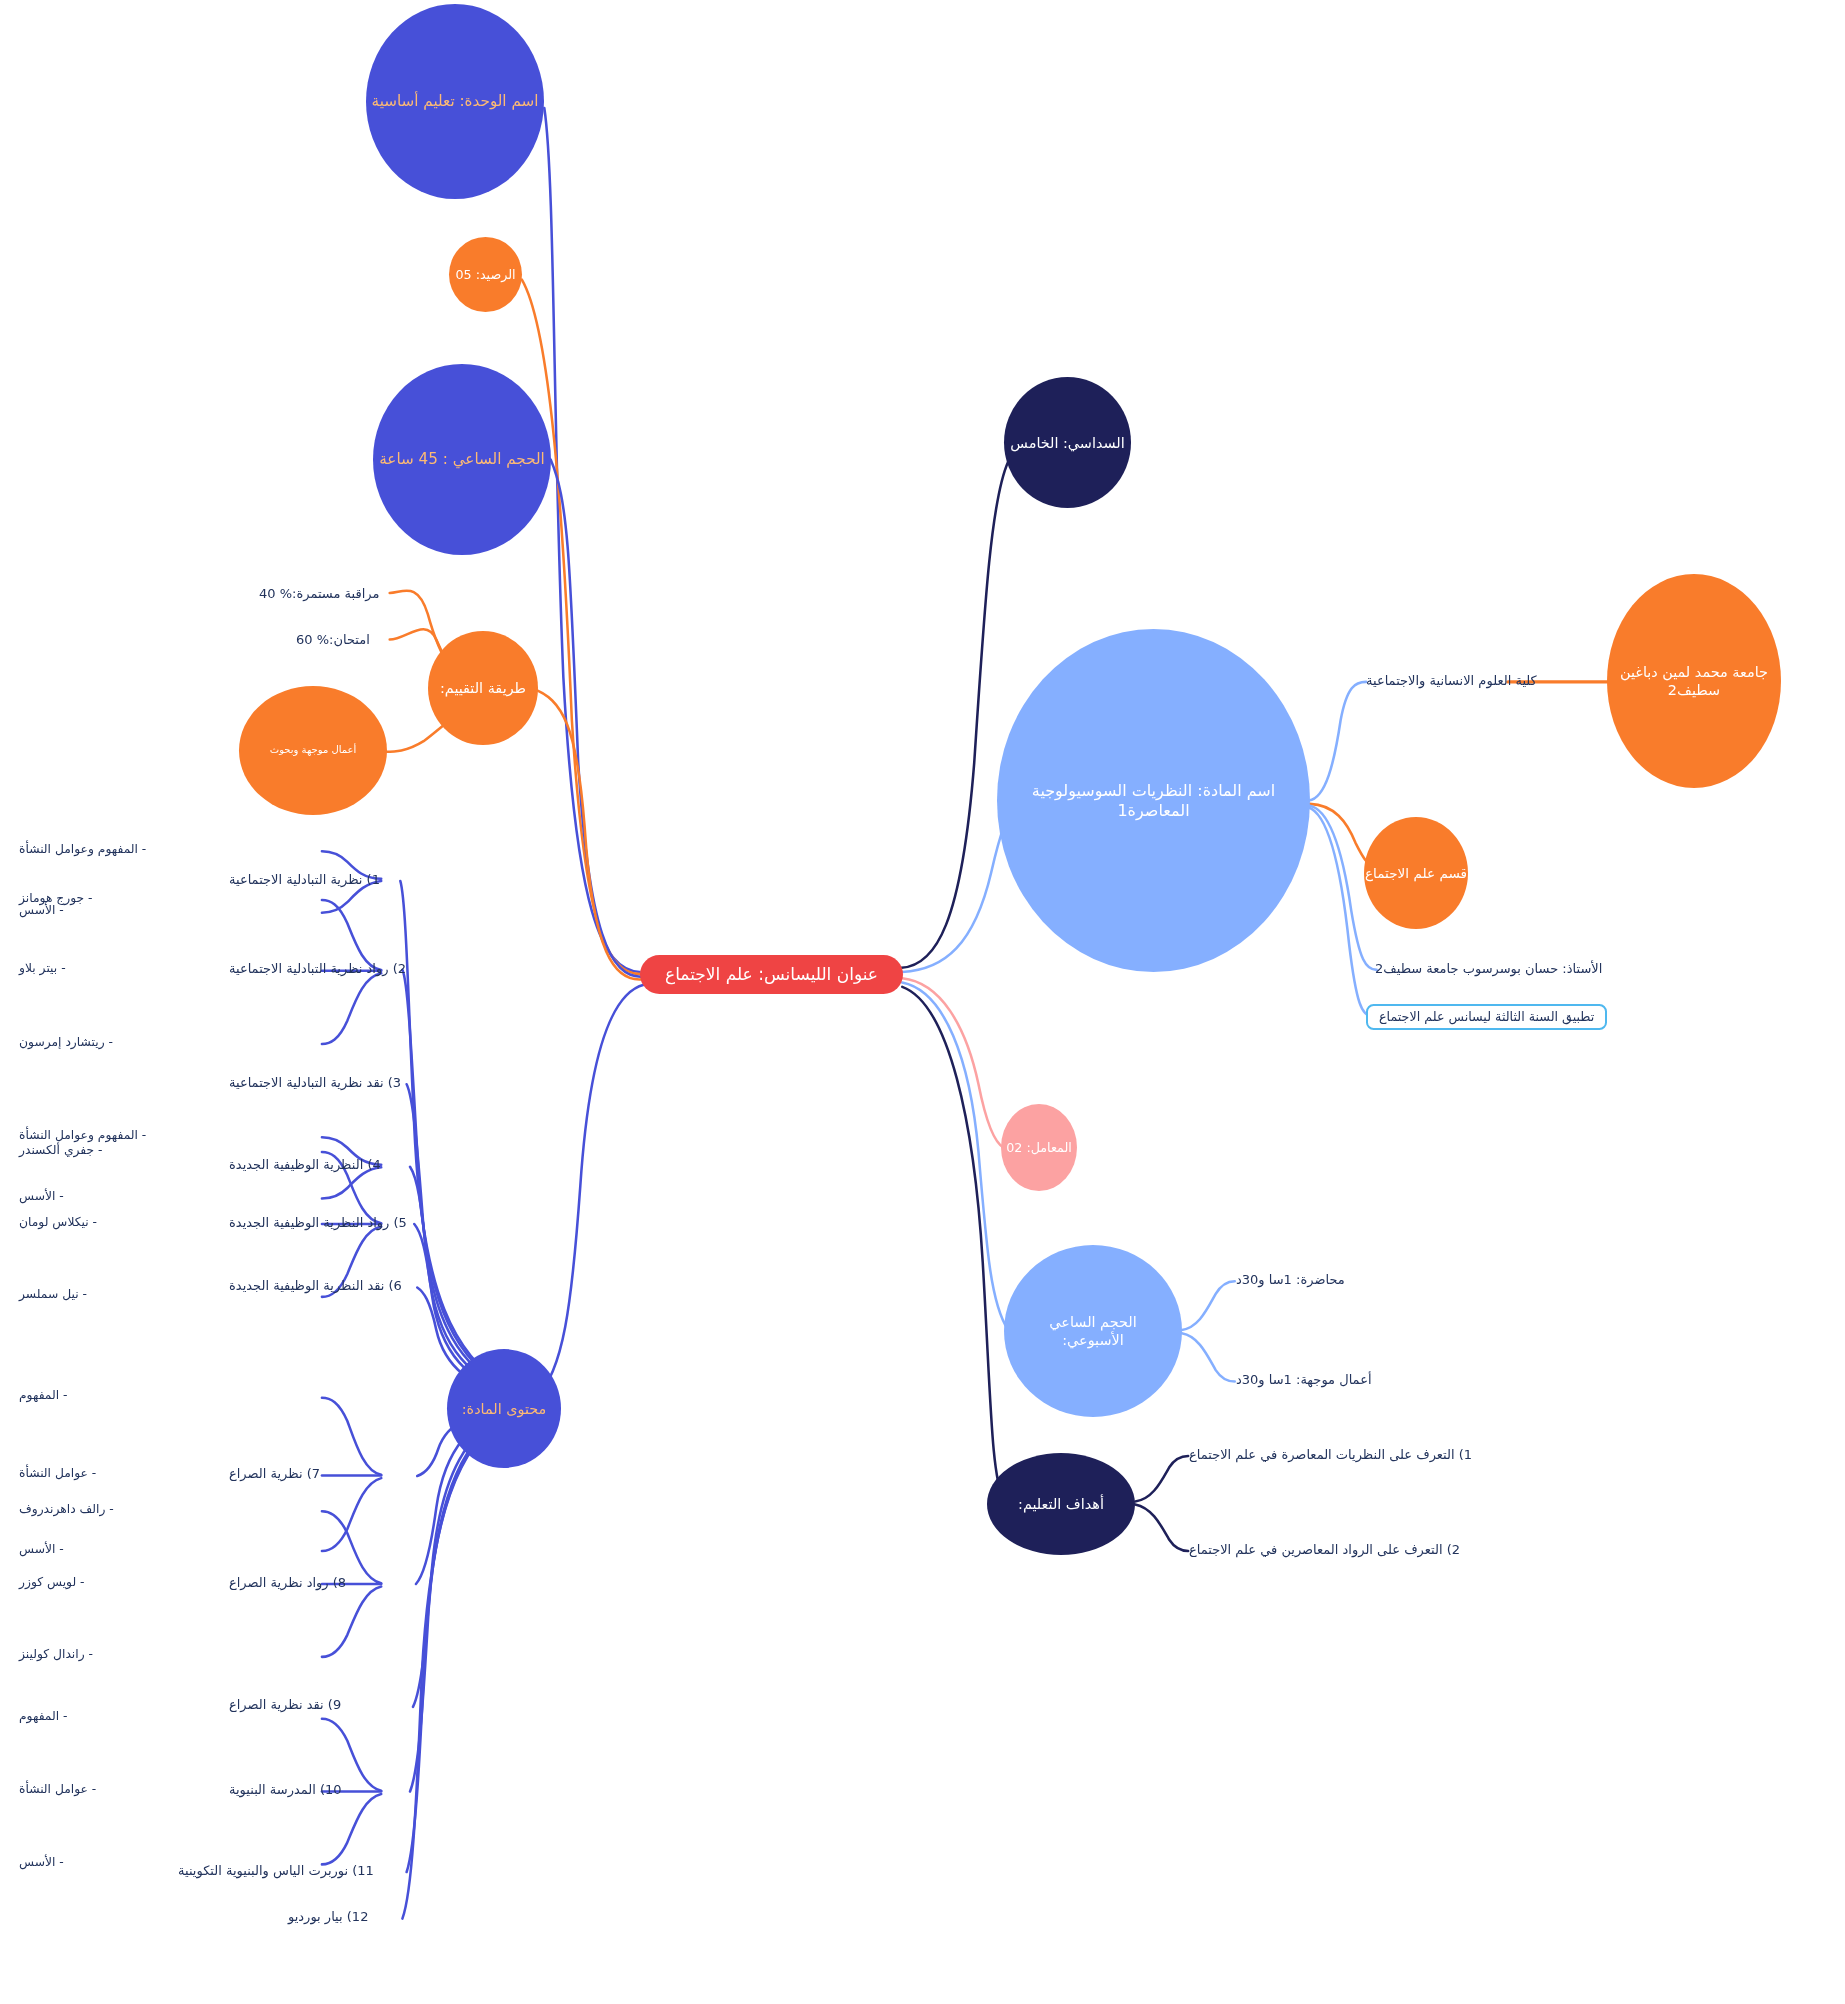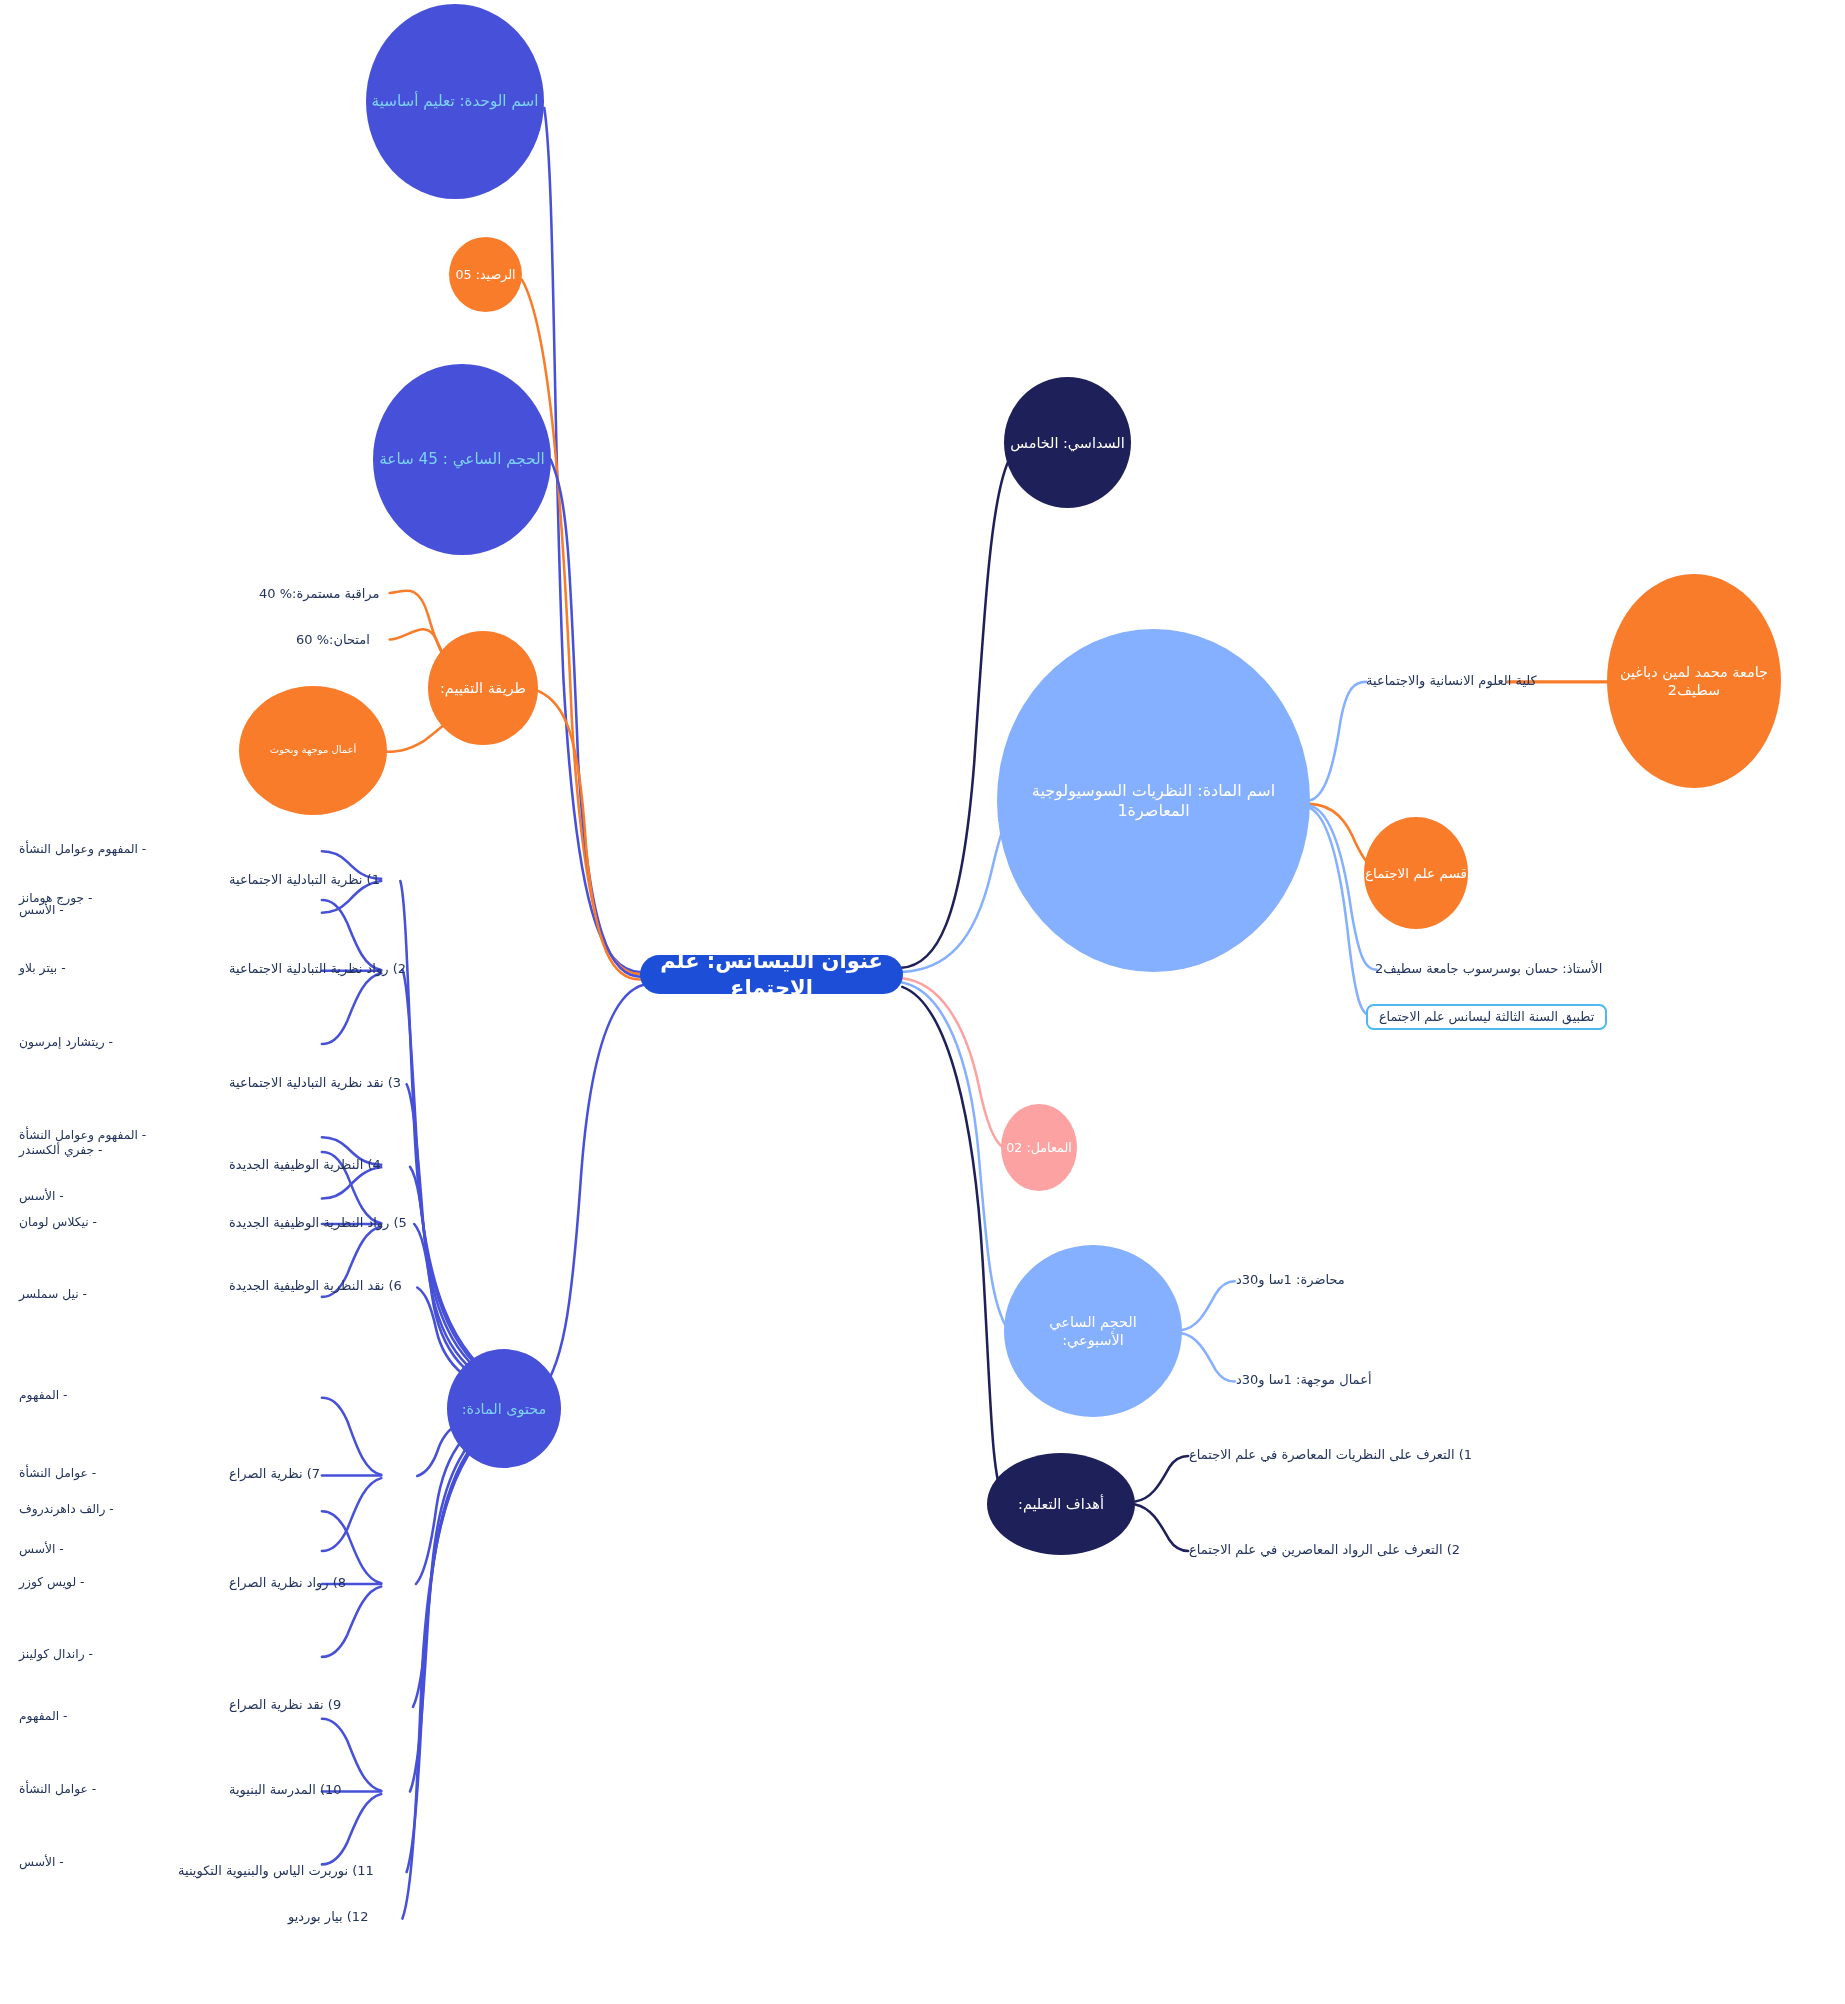--- a/index.html
+++ b/index.html
@@ -13,26 +13,26 @@
   svg#edges{position:absolute;left:0;top:0;width:1846px;height:2005px;pointer-events:none;}
 
   
   .node{position:absolute;display:flex;align-items:center;justify-content:center;
         text-align:center;box-sizing:border-box;line-height:1.25;}
   .ellipse{border-radius:50%;}
   .label{position:absolute;white-space:nowrap;display:flex;align-items:center;}
 
   
   .central{
-    background:#1d4ed8;color:#ffffff;border-radius:25.4px;
-    font-size:21px;font-weight:700;padding:0 19.5px;
+    background:#ef4444;color:#ffffff;border-radius:25.4px;
+    font-size:17px;font-weight:400;padding:0 19.5px;
   }
 
   
-  .c-royal   {background:#4750d8;color:#7dd3fc;}
+  .c-royal   {background:#4750d8;color:#fdba74;}
   .c-orange  {background:#f97c2b;color:#ffffff;}
   .c-lightblue{background:#85afff;color:#ffffff;}
   .c-navy    {background:#1e2059;color:#ffffff;}
   .c-pink    {background:#fca2a2;color:#ffffff;}
 
   
   .leaf{font-size:13px;color:#22335c;white-space:nowrap;}
   .leaf-sm{font-size:12.3px;color:#22335c;white-space:nowrap;}
 
   

